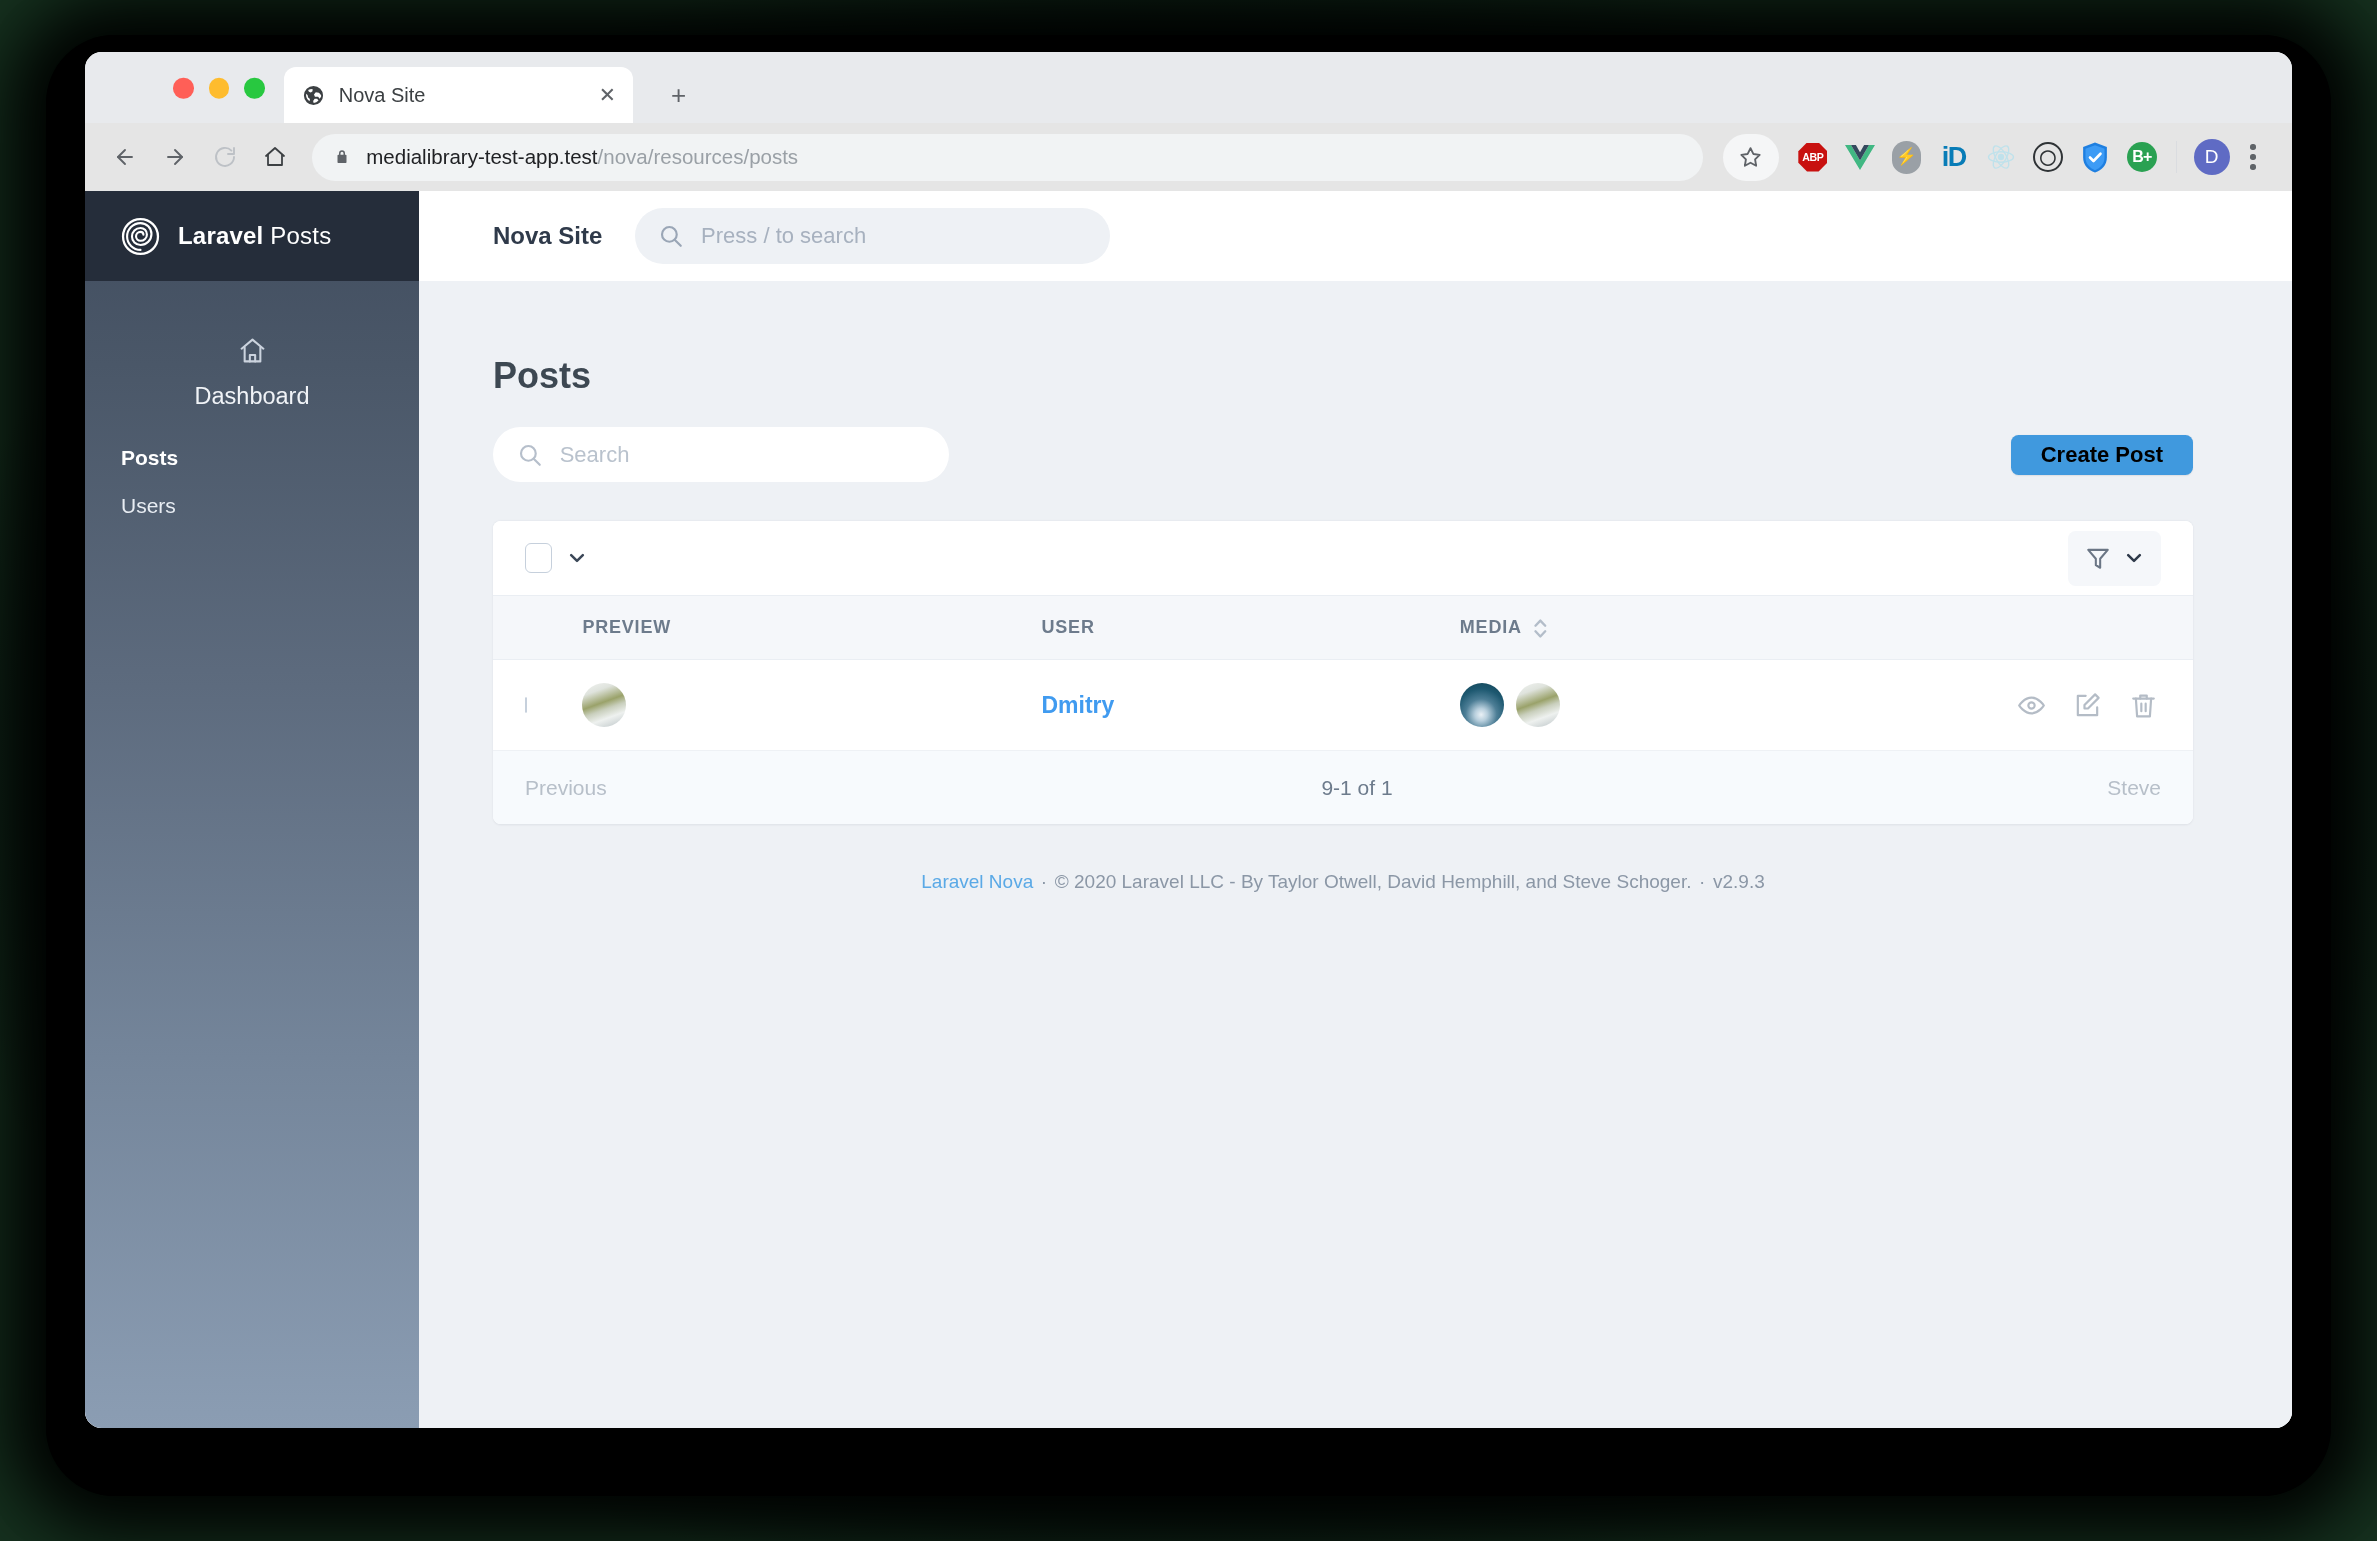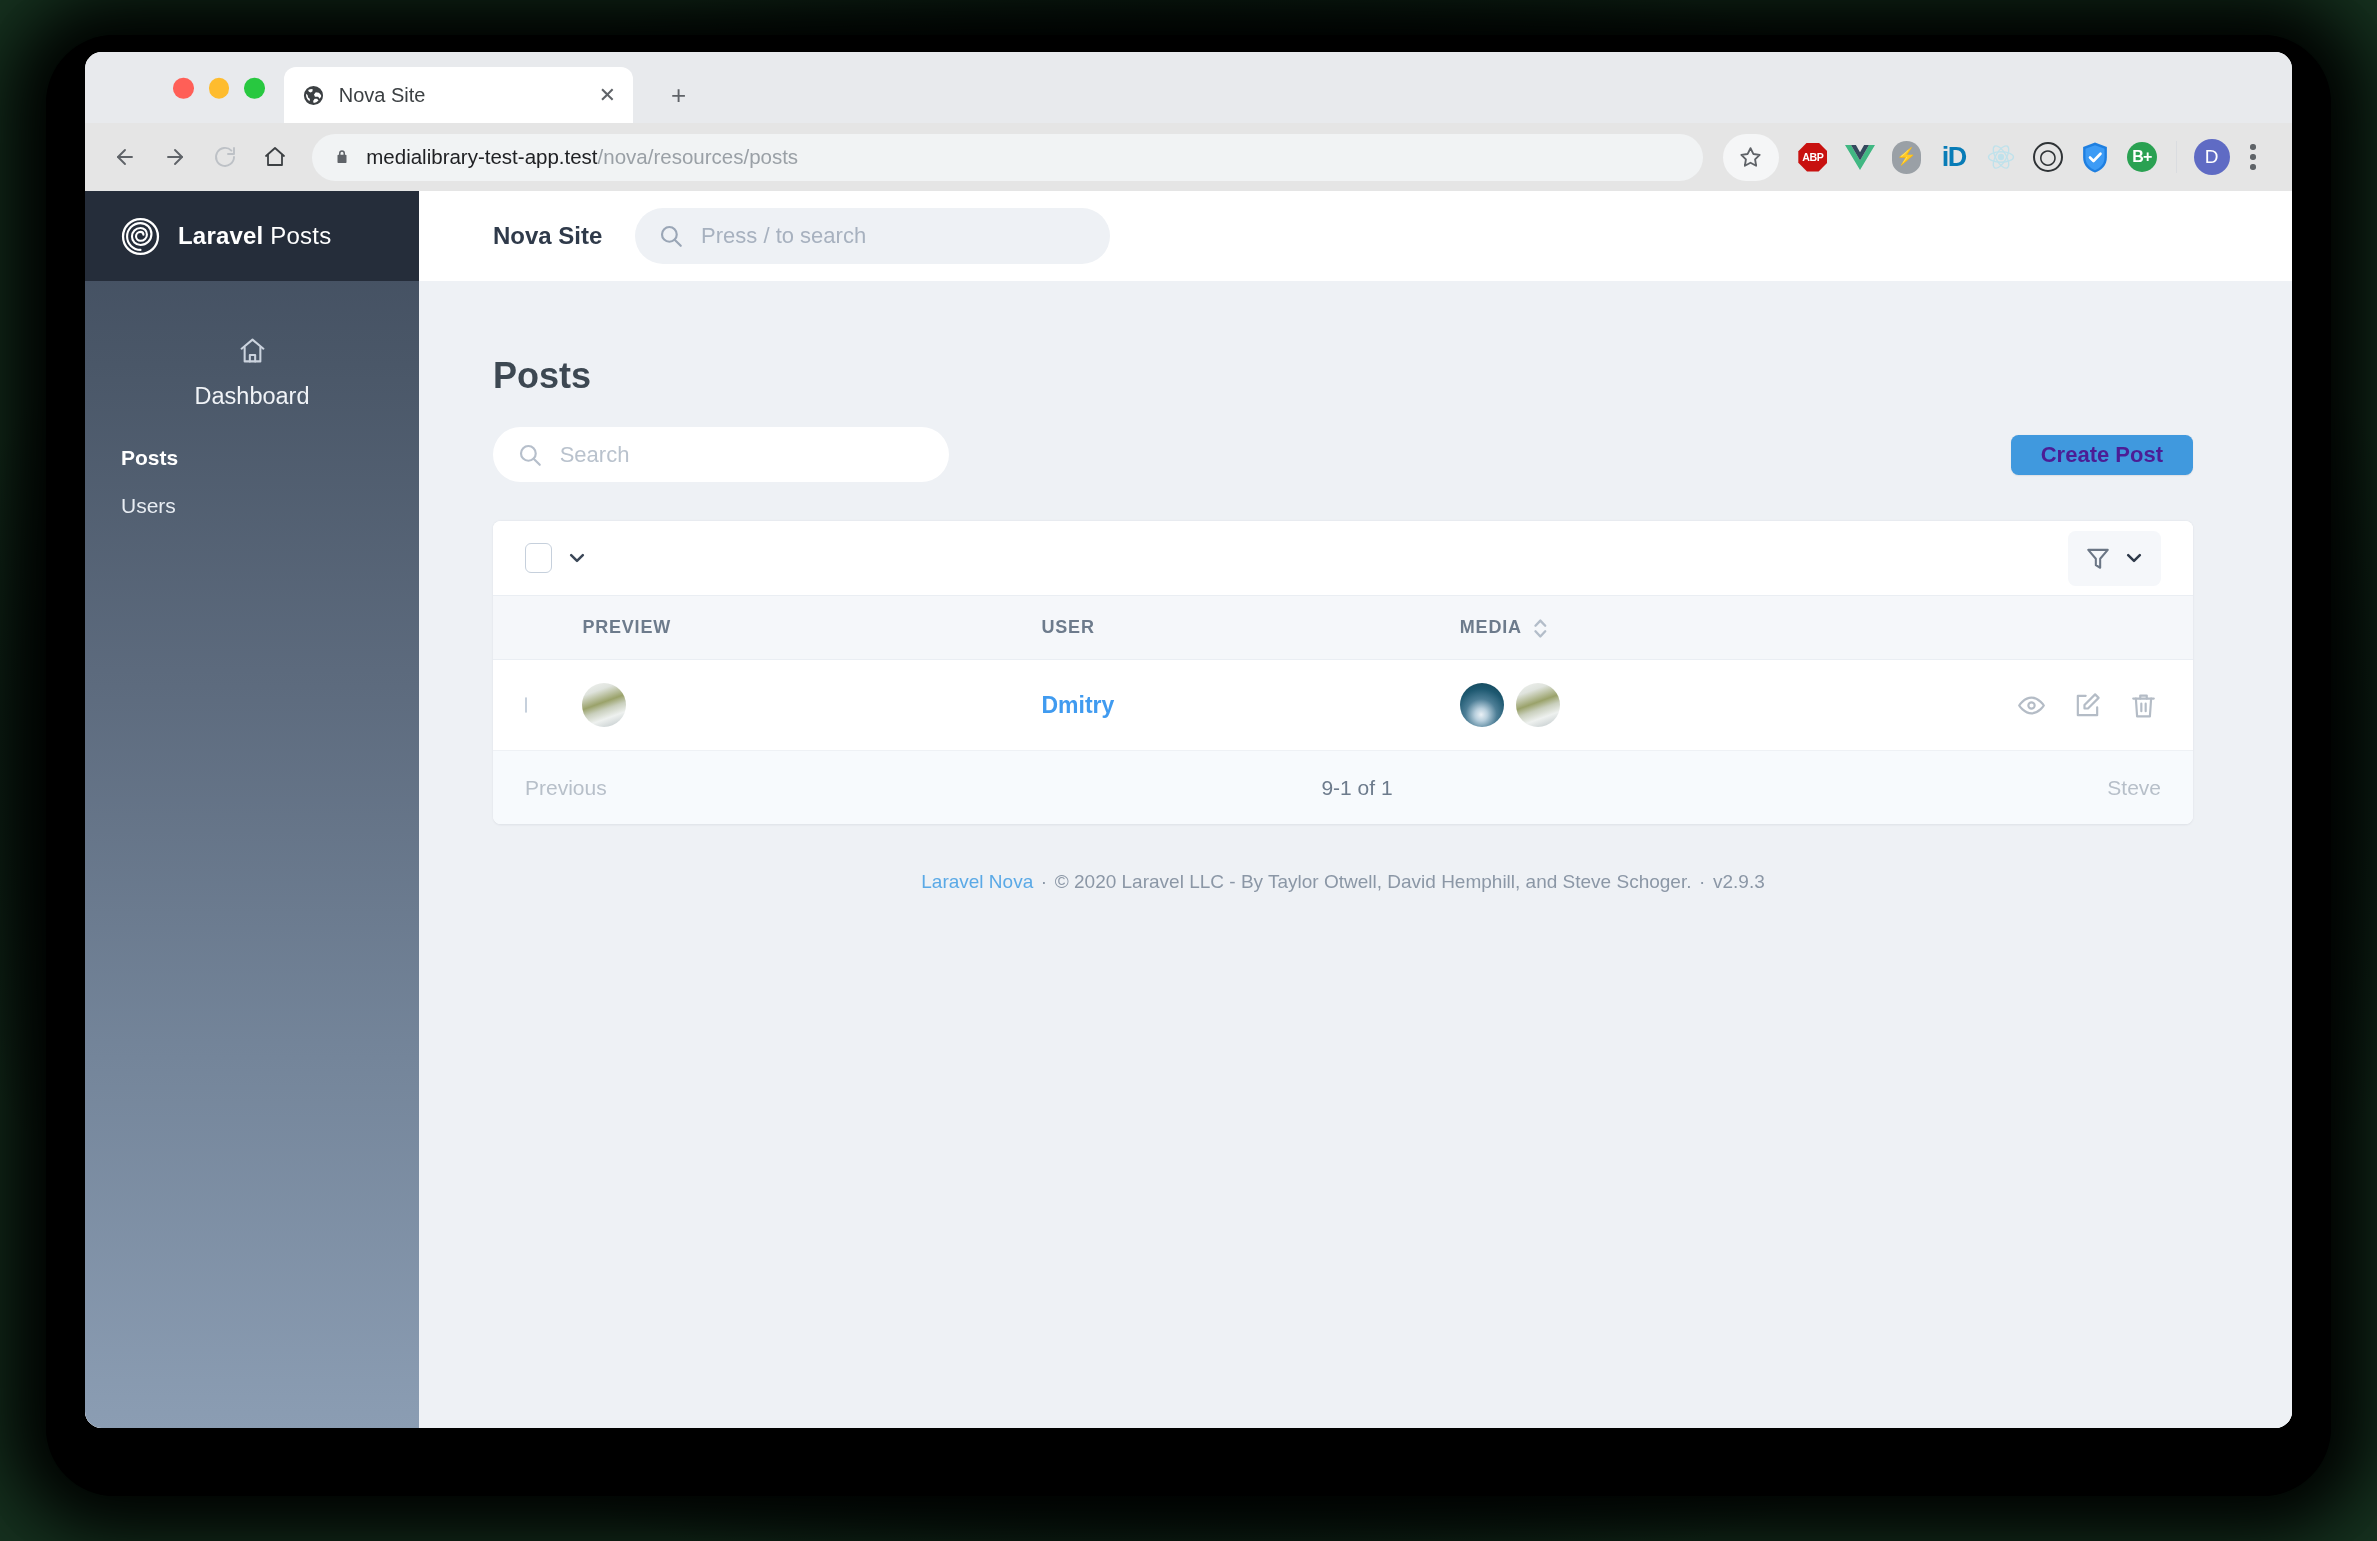--- a/index.html
+++ b/index.html
@@ -323,21 +323,21 @@
     display: flex;
     align-items: center;
     padding: 0 24px;
     gap: 16.7px;
   }
   .resource-search .search-glass { color: #b6bfcb; }
   .resource-search-ph { font-size: 22px; color: #b9c2cd; }
   .create-btn {
     height: 40px;
     background: #4099de;
-    color: #4c1d95;
+    color: #000000;
     font-size: 22px;
     font-weight: bold;
     border: none;
     border-radius: 7.6px;
     padding: 0 30px;
     cursor: pointer;
     font-family: "Liberation Sans", sans-serif;
     box-shadow: 0 0.8px 1.5px rgba(0,0,0,0.08);
   }
 

